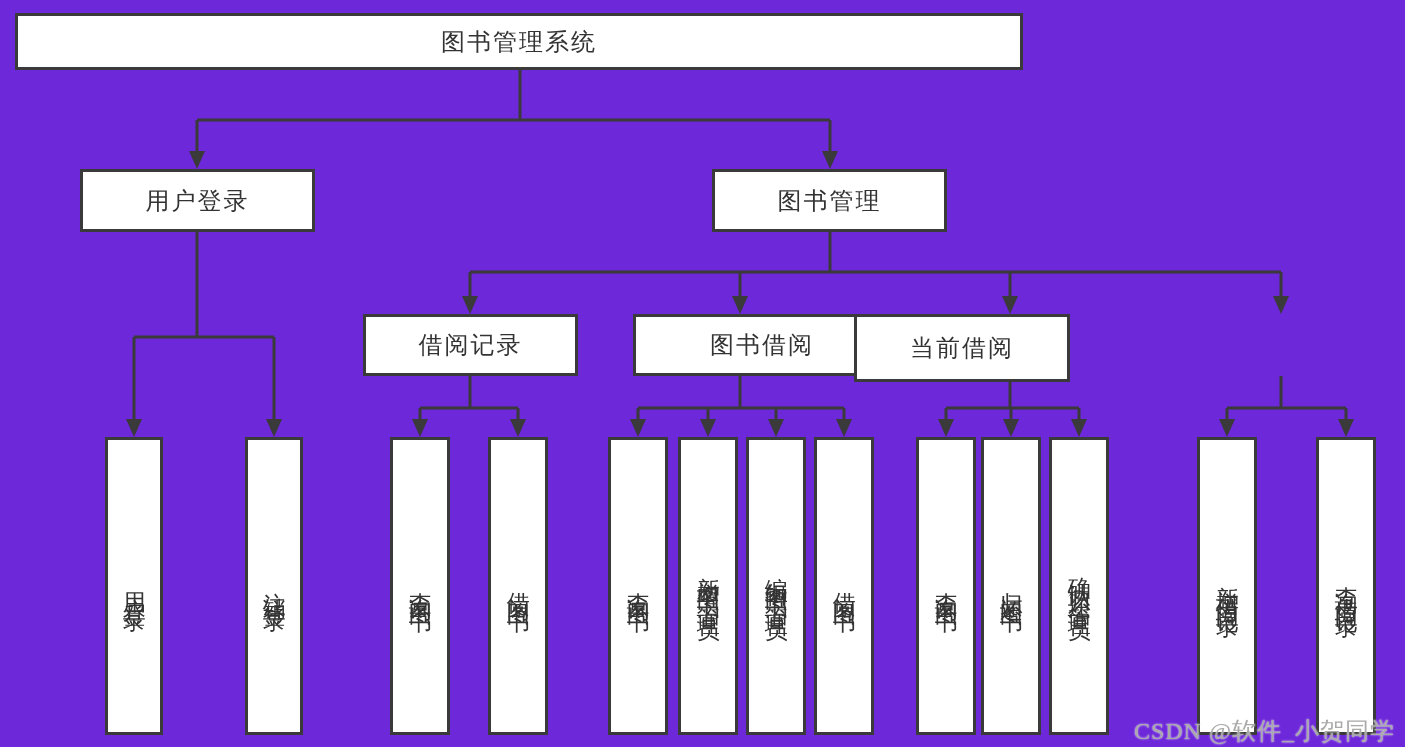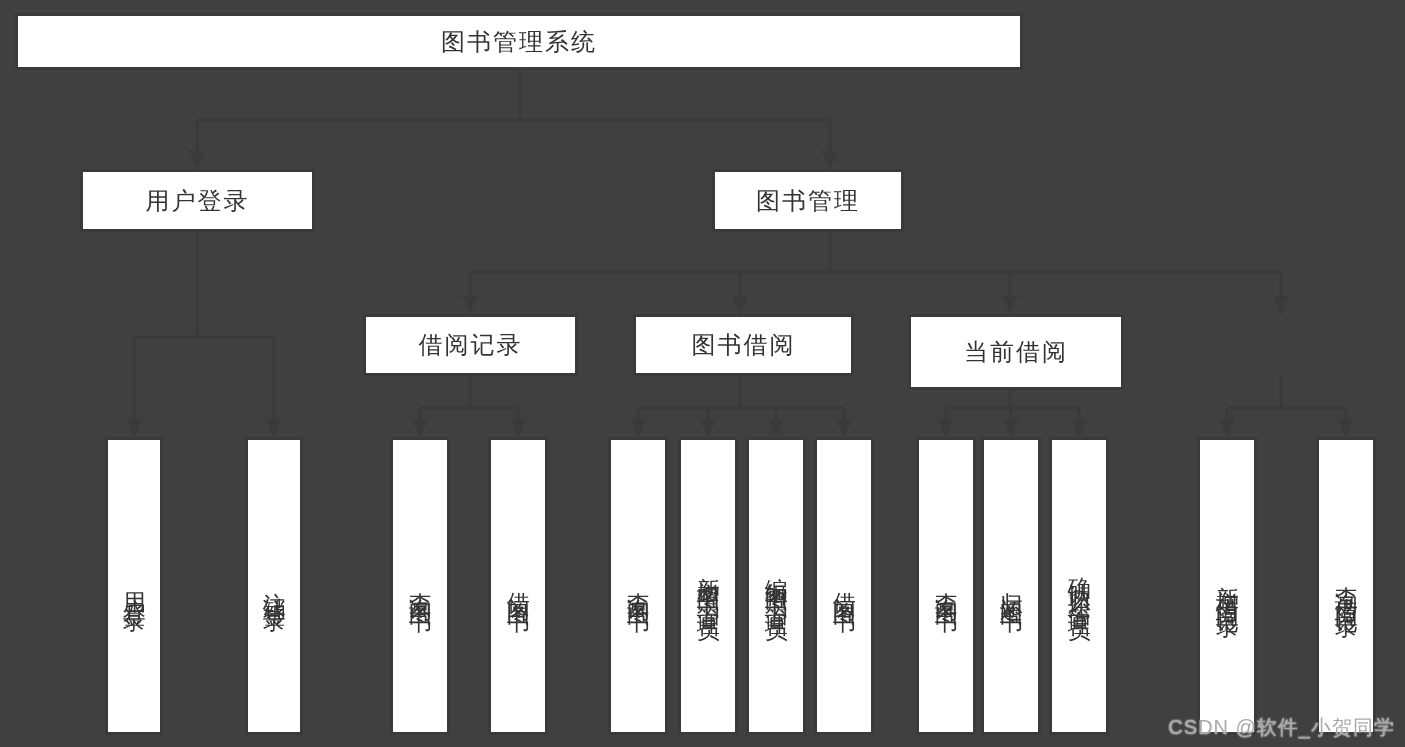--- a/index.html
+++ b/index.html
@@ -1,21 +1,21 @@
 <!DOCTYPE html>
 <html><head>
 <meta charset="utf-8">
 <style>
   html,body{margin:0;padding:0;background:#ffffff;}
   .canvas{
     position:relative;
     width:1405px;height:747px;
-    background:#404040;
+    background:#6d28d9;
     overflow:hidden;
-    font-family:Liberation Sans, sans-serif;
+    font-family:Liberation Serif, serif;
   }
   .connectors{position:absolute;left:0;top:0;width:1405px;height:747px;}
   .node{
     position:absolute;
     background:#ffffff;
     border:3px solid #3a3a3a;
     box-sizing:border-box;
     display:flex;align-items:center;justify-content:center;
     color:#333333;
   }
@@ -26,22 +26,22 @@
   }
   .node.v span{
     writing-mode:vertical-rl;
     text-orientation:mixed;
     font-size:23px;
     letter-spacing:6px;
     line-height:1.1;
   }
   .watermark{
     position:absolute;
-    right:10px;bottom:6px;
-    font-size:20px;
+    right:10px;bottom:0;
+    font-size:24px;
     letter-spacing:1px;
     color:#a9a9a9;
     text-shadow:0 0 2px #ffffff;
     white-space:nowrap;
   }
 </style>
 </head>
 <body>
 
 <div class="canvas">
@@ -86,31 +86,31 @@
     </g>
   </svg>
 
   <div class="node h" style="left:15px;top:13px;width:1008px;height:57px">
     <span>图书管理系统</span>
   </div>
 
   <div class="node h" style="left:80px;top:169px;width:235px;height:63px">
     <span>用户登录</span>
   </div>
-  <div class="node h" style="left:712px;top:169px;width:192px;height:63px">
+  <div class="node h" style="left:712px;top:169px;width:235px;height:63px">
     <span>图书管理</span>
   </div>
 
   <div class="node h" style="left:363px;top:314px;width:215px;height:62px">
     <span>借阅记录</span>
   </div>
-  <div class="node h" style="left:633px;top:314px;width:221px;height:62px">
+  <div class="node h" style="left:633px;top:314px;width:258px;height:62px">
     <span>图书借阅</span>
   </div>
-  <div class="node h" style="left:908px;top:314px;width:216px;height:76px">
+  <div class="node h" style="left:854px;top:314px;width:216px;height:68px">
     <span>当前借阅</span>
   </div>
 
   <div class="node v" style="left:105px;top:437px;width:58px;height:298px">
     <span>用户登录</span>
   </div>
   <div class="node v" style="left:245px;top:437px;width:58px;height:298px">
     <span>注销登录</span>
   </div>
 

